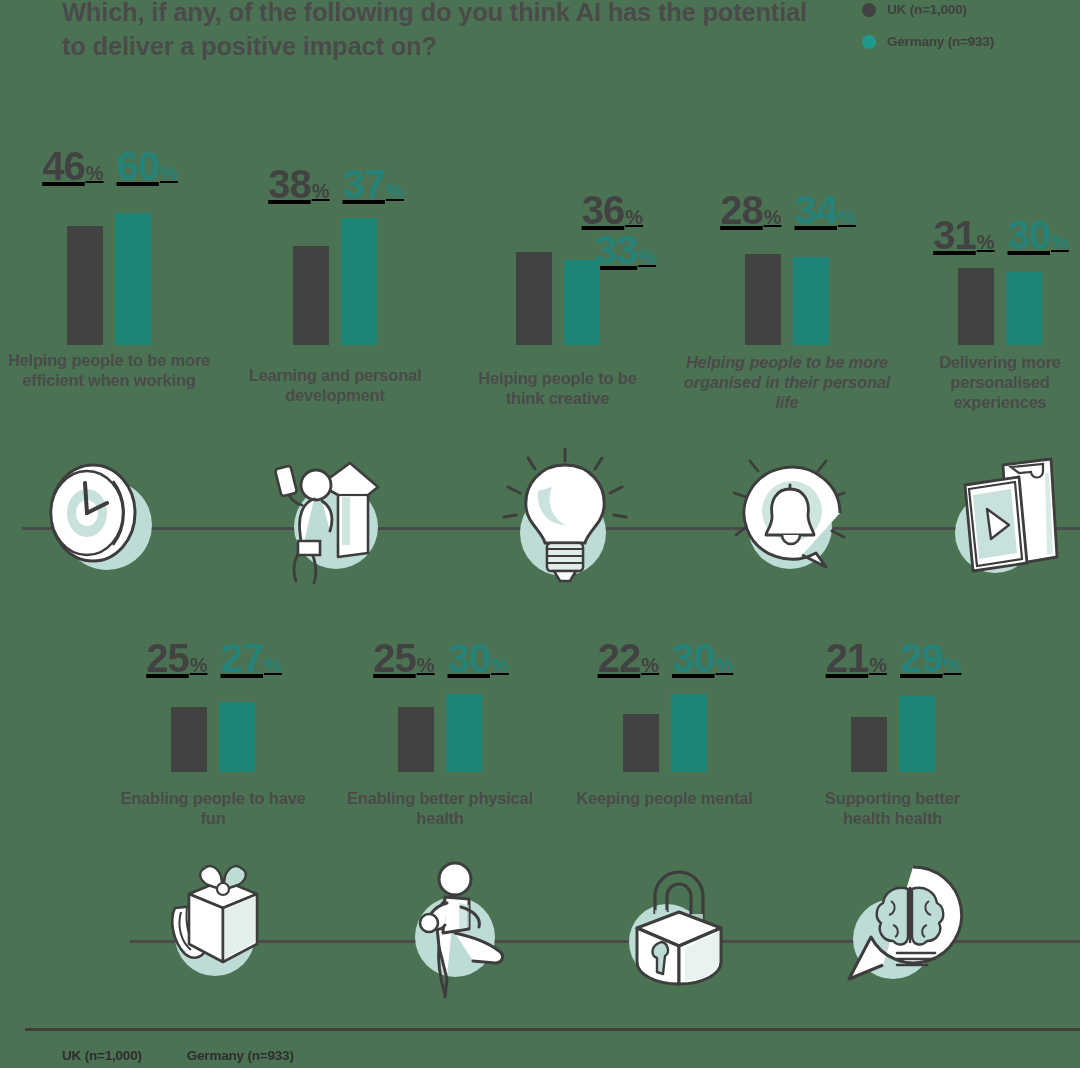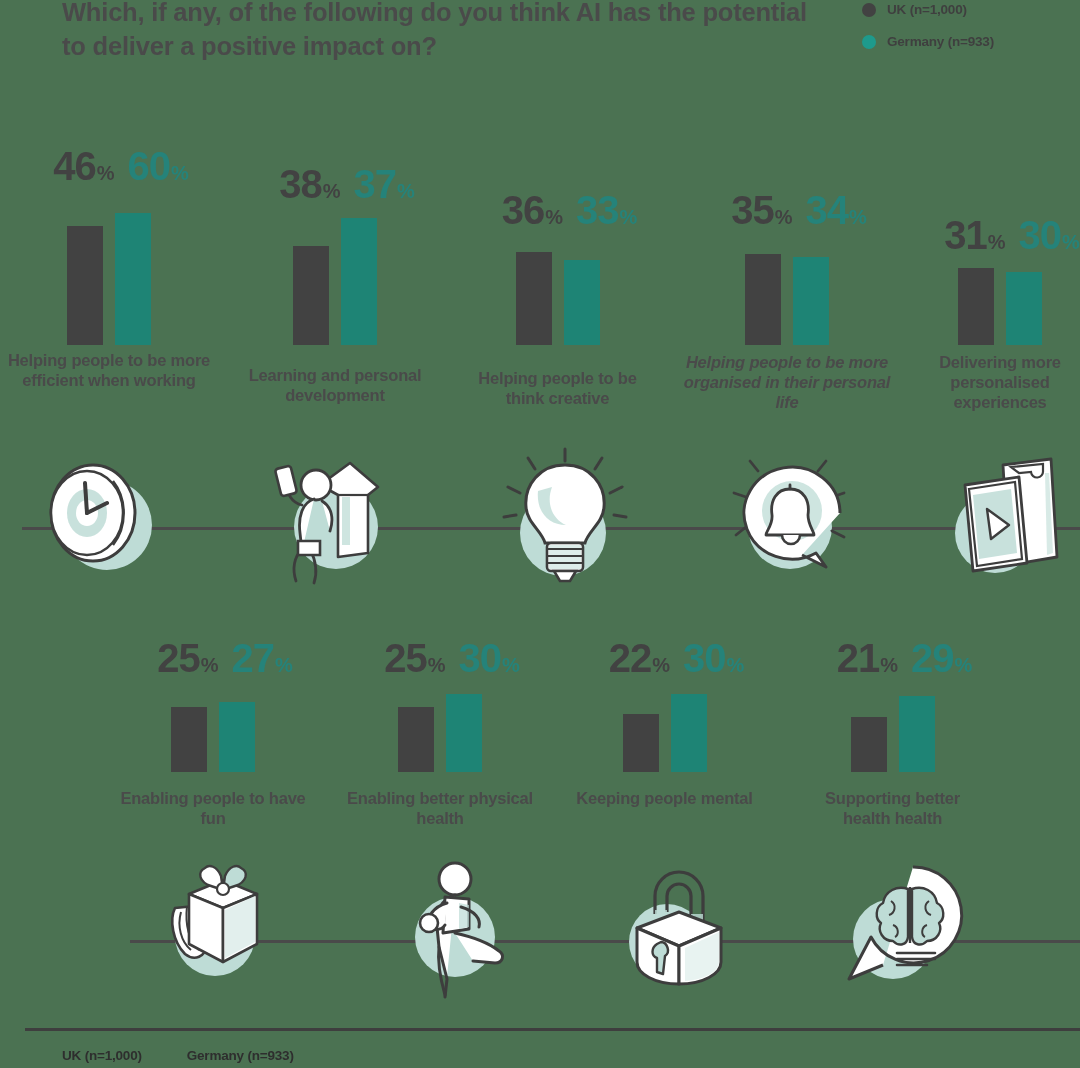--- a/index.html
+++ b/index.html
@@ -24,21 +24,21 @@
   .legend-dot{width:14px;height:14px;border-radius:50%;margin-right:11px;flex:0 0 auto;}
   .legend-label{font-size:13.5px;font-weight:bold;color:#3f3f3f;white-space:nowrap;letter-spacing:-0.2px;}
 
   
   .row{position:absolute;left:0;width:1080px;}
   .row1{top:140px;height:300px;}
   .row2{top:630px;height:220px;}
 
   .group{position:absolute;top:0;}
 
-  .values{position:absolute;left:12px;top:0;width:100%;display:flex;justify-content:center;align-items:flex-end;white-space:nowrap;}
+  .values{position:absolute;left:1px;top:0;width:100%;display:flex;justify-content:center;align-items:flex-end;white-space:nowrap;text-decoration:underline;}
   .val{font-weight:bold;line-height:1;display:inline-flex;align-items:baseline;}
   .val .num{font-size:40px;letter-spacing:-1px;}
   .val .pct{font-size:20px;margin-left:1px;}
   .val.uk{color:#424242;margin-right:13px;}
   .val.de{color:#25837a;}
 
   .bars{position:absolute;left:0;width:100%;display:flex;justify-content:center;align-items:flex-end;}
   .bar{width:36px;}
   .bar.uk{background:#424242;margin-right:12px;}
   .bar.de{background:#1e8475;}
@@ -115,41 +115,41 @@
           </span>
       </div>
       <div class="bars" style="top:78px;height:127px;">
         <div class="bar uk" style="height:99px;"></div>
         <div class="bar de" style="height:127px;"></div>
       </div>
       <div class="cat-label" style="top:225px;">Learning and personal development</div>
     </div>
 
     <div class="group" style="left:460px;width:195px;">
-      <div class="values" style="top:50px;">
+      <div class="values" style="top:50px;flex-direction:column;">
         <span class="val uk">
             <span class="num">36</span>
             <span class="pct">%</span>
           </span>
         <span class="val de">
             <span class="num">33</span>
             <span class="pct">%</span>
           </span>
       </div>
       <div class="bars" style="top:105px;height:100px;">
         <div class="bar uk" style="height:93px;"></div>
         <div class="bar de" style="height:85px;"></div>
       </div>
       <div class="cat-label" style="top:228px;">Helping people to be think creative</div>
     </div>
 
     <div class="group" style="left:672px;width:230px;">
       <div class="values" style="top:50px;">
         <span class="val uk">
-            <span class="num">35</span>
+            <span class="num">28</span>
             <span class="pct">%</span>
           </span>
         <span class="val de">
             <span class="num">34</span>
             <span class="pct">%</span>
           </span>
       </div>
       <div class="bars" style="top:105px;height:100px;">
         <div class="bar uk" style="height:91px;"></div>
         <div class="bar de" style="height:88px;"></div>

